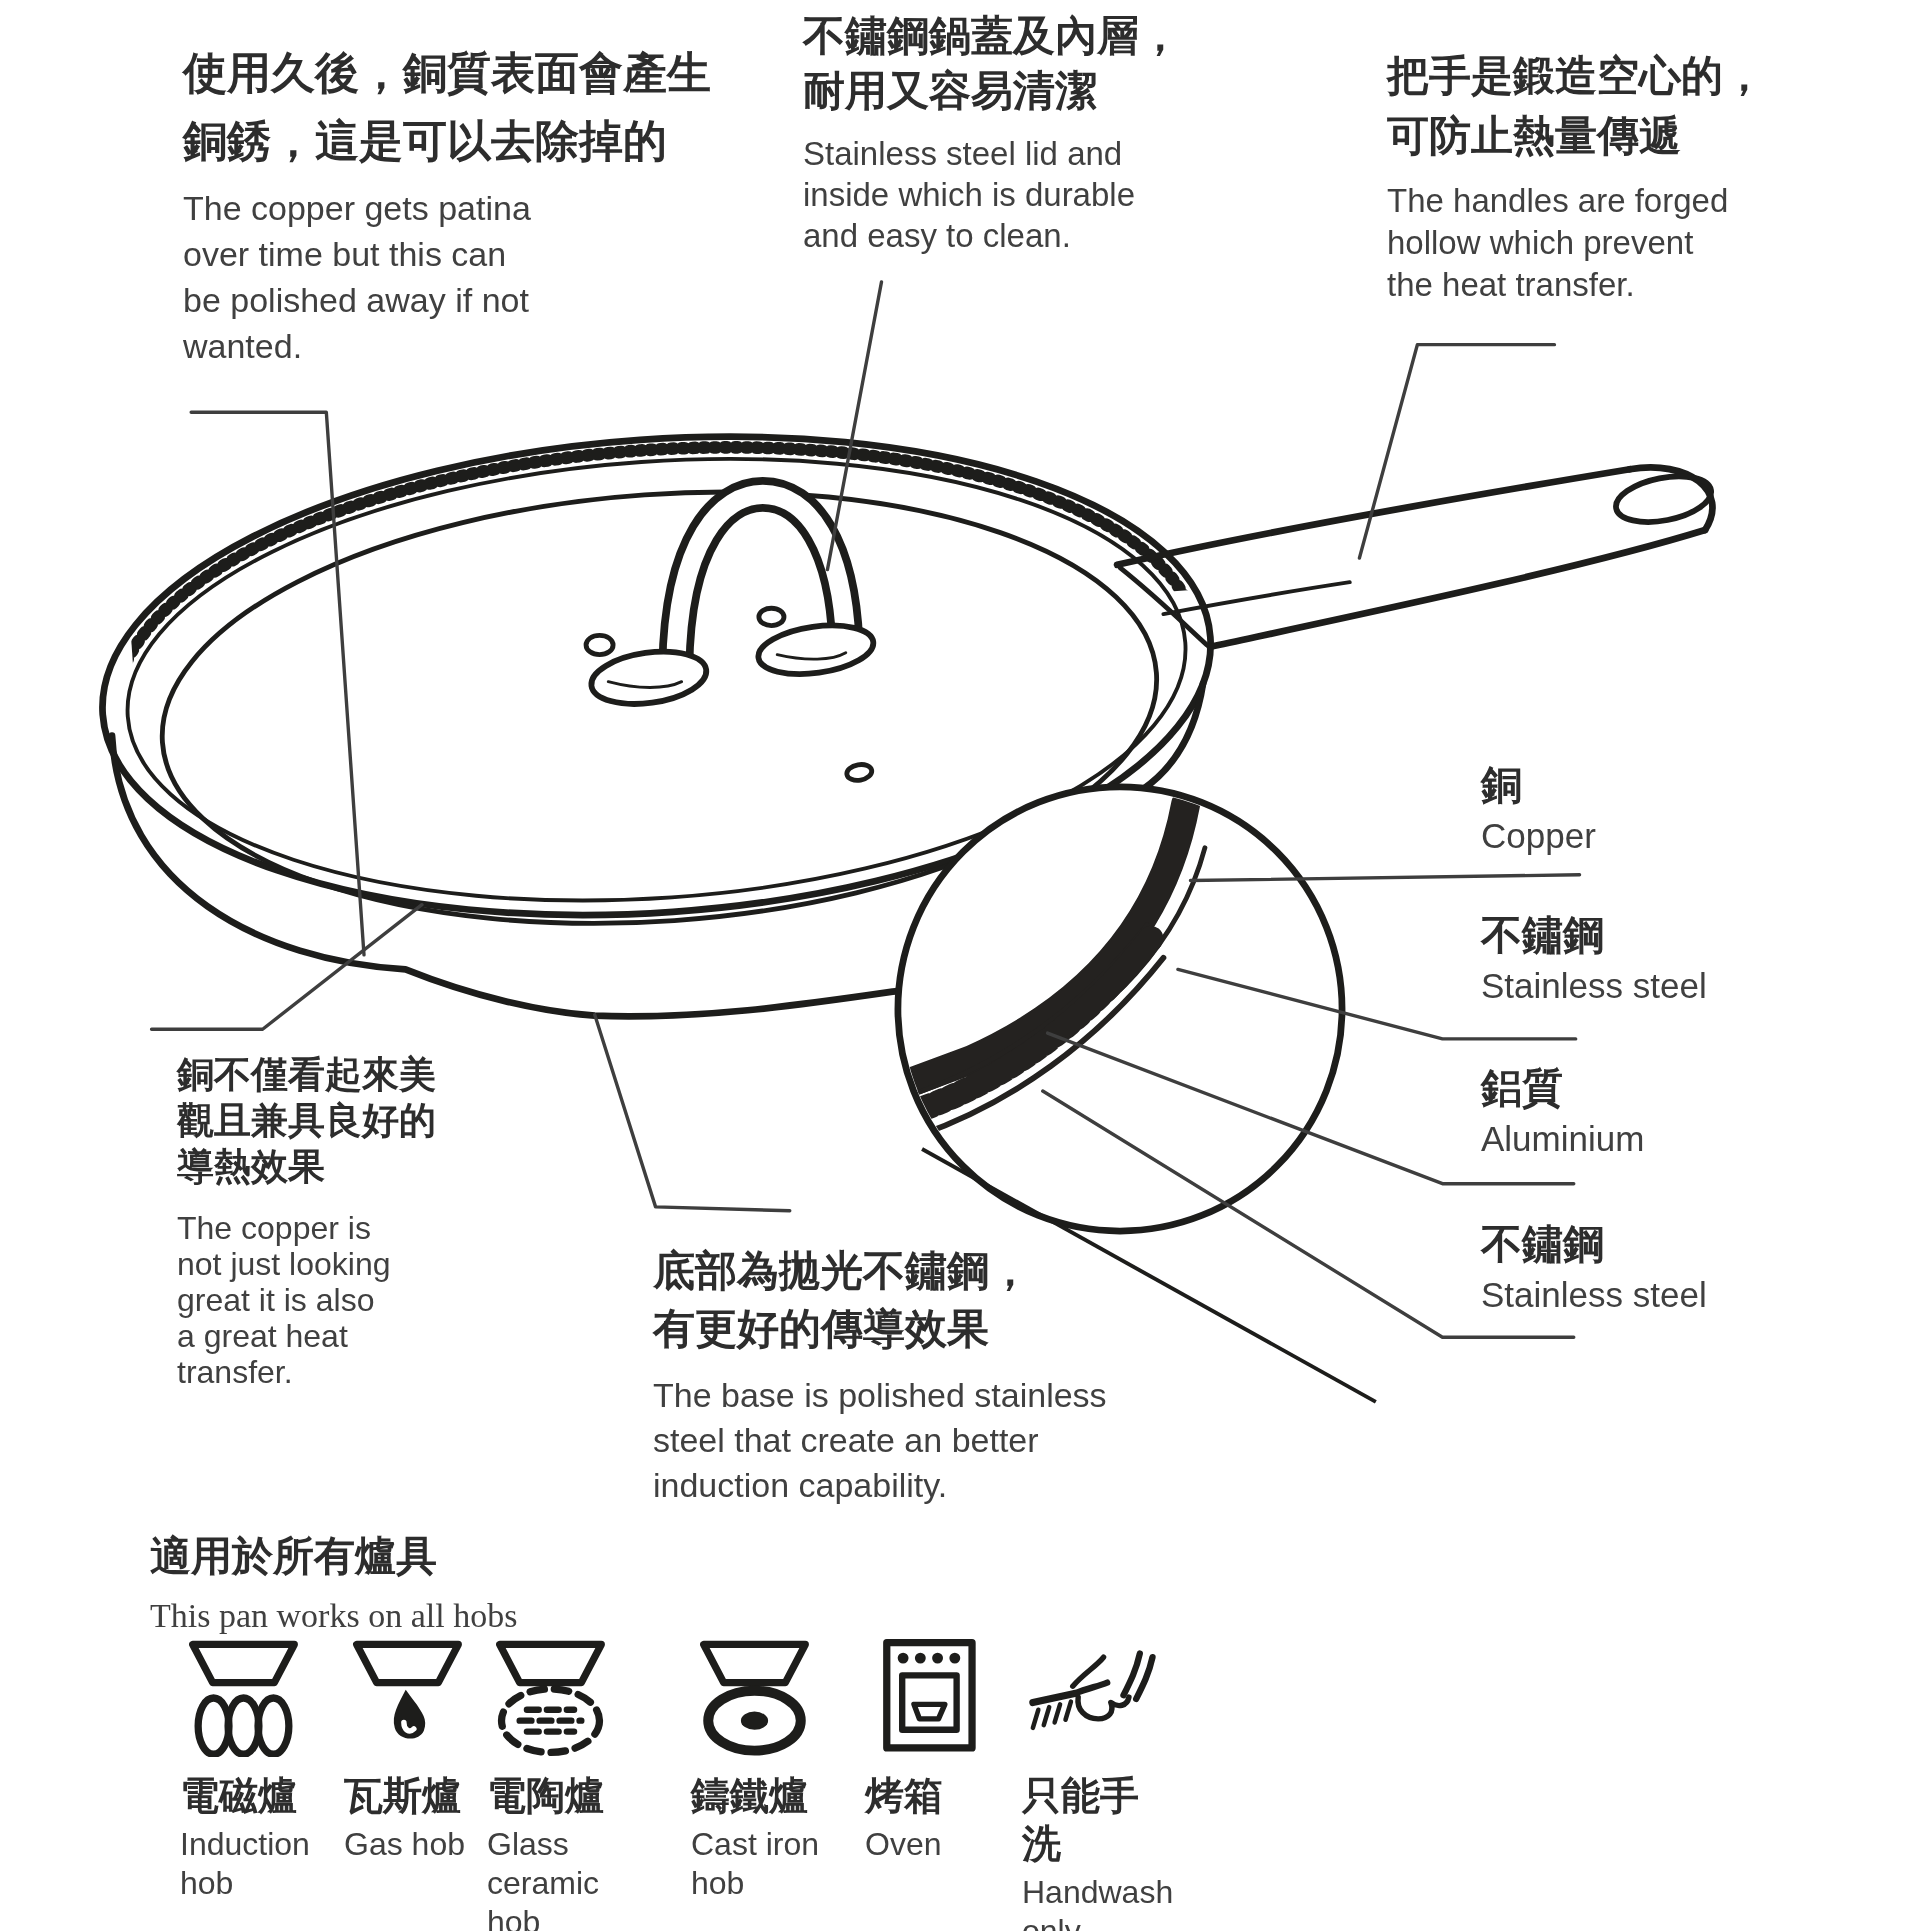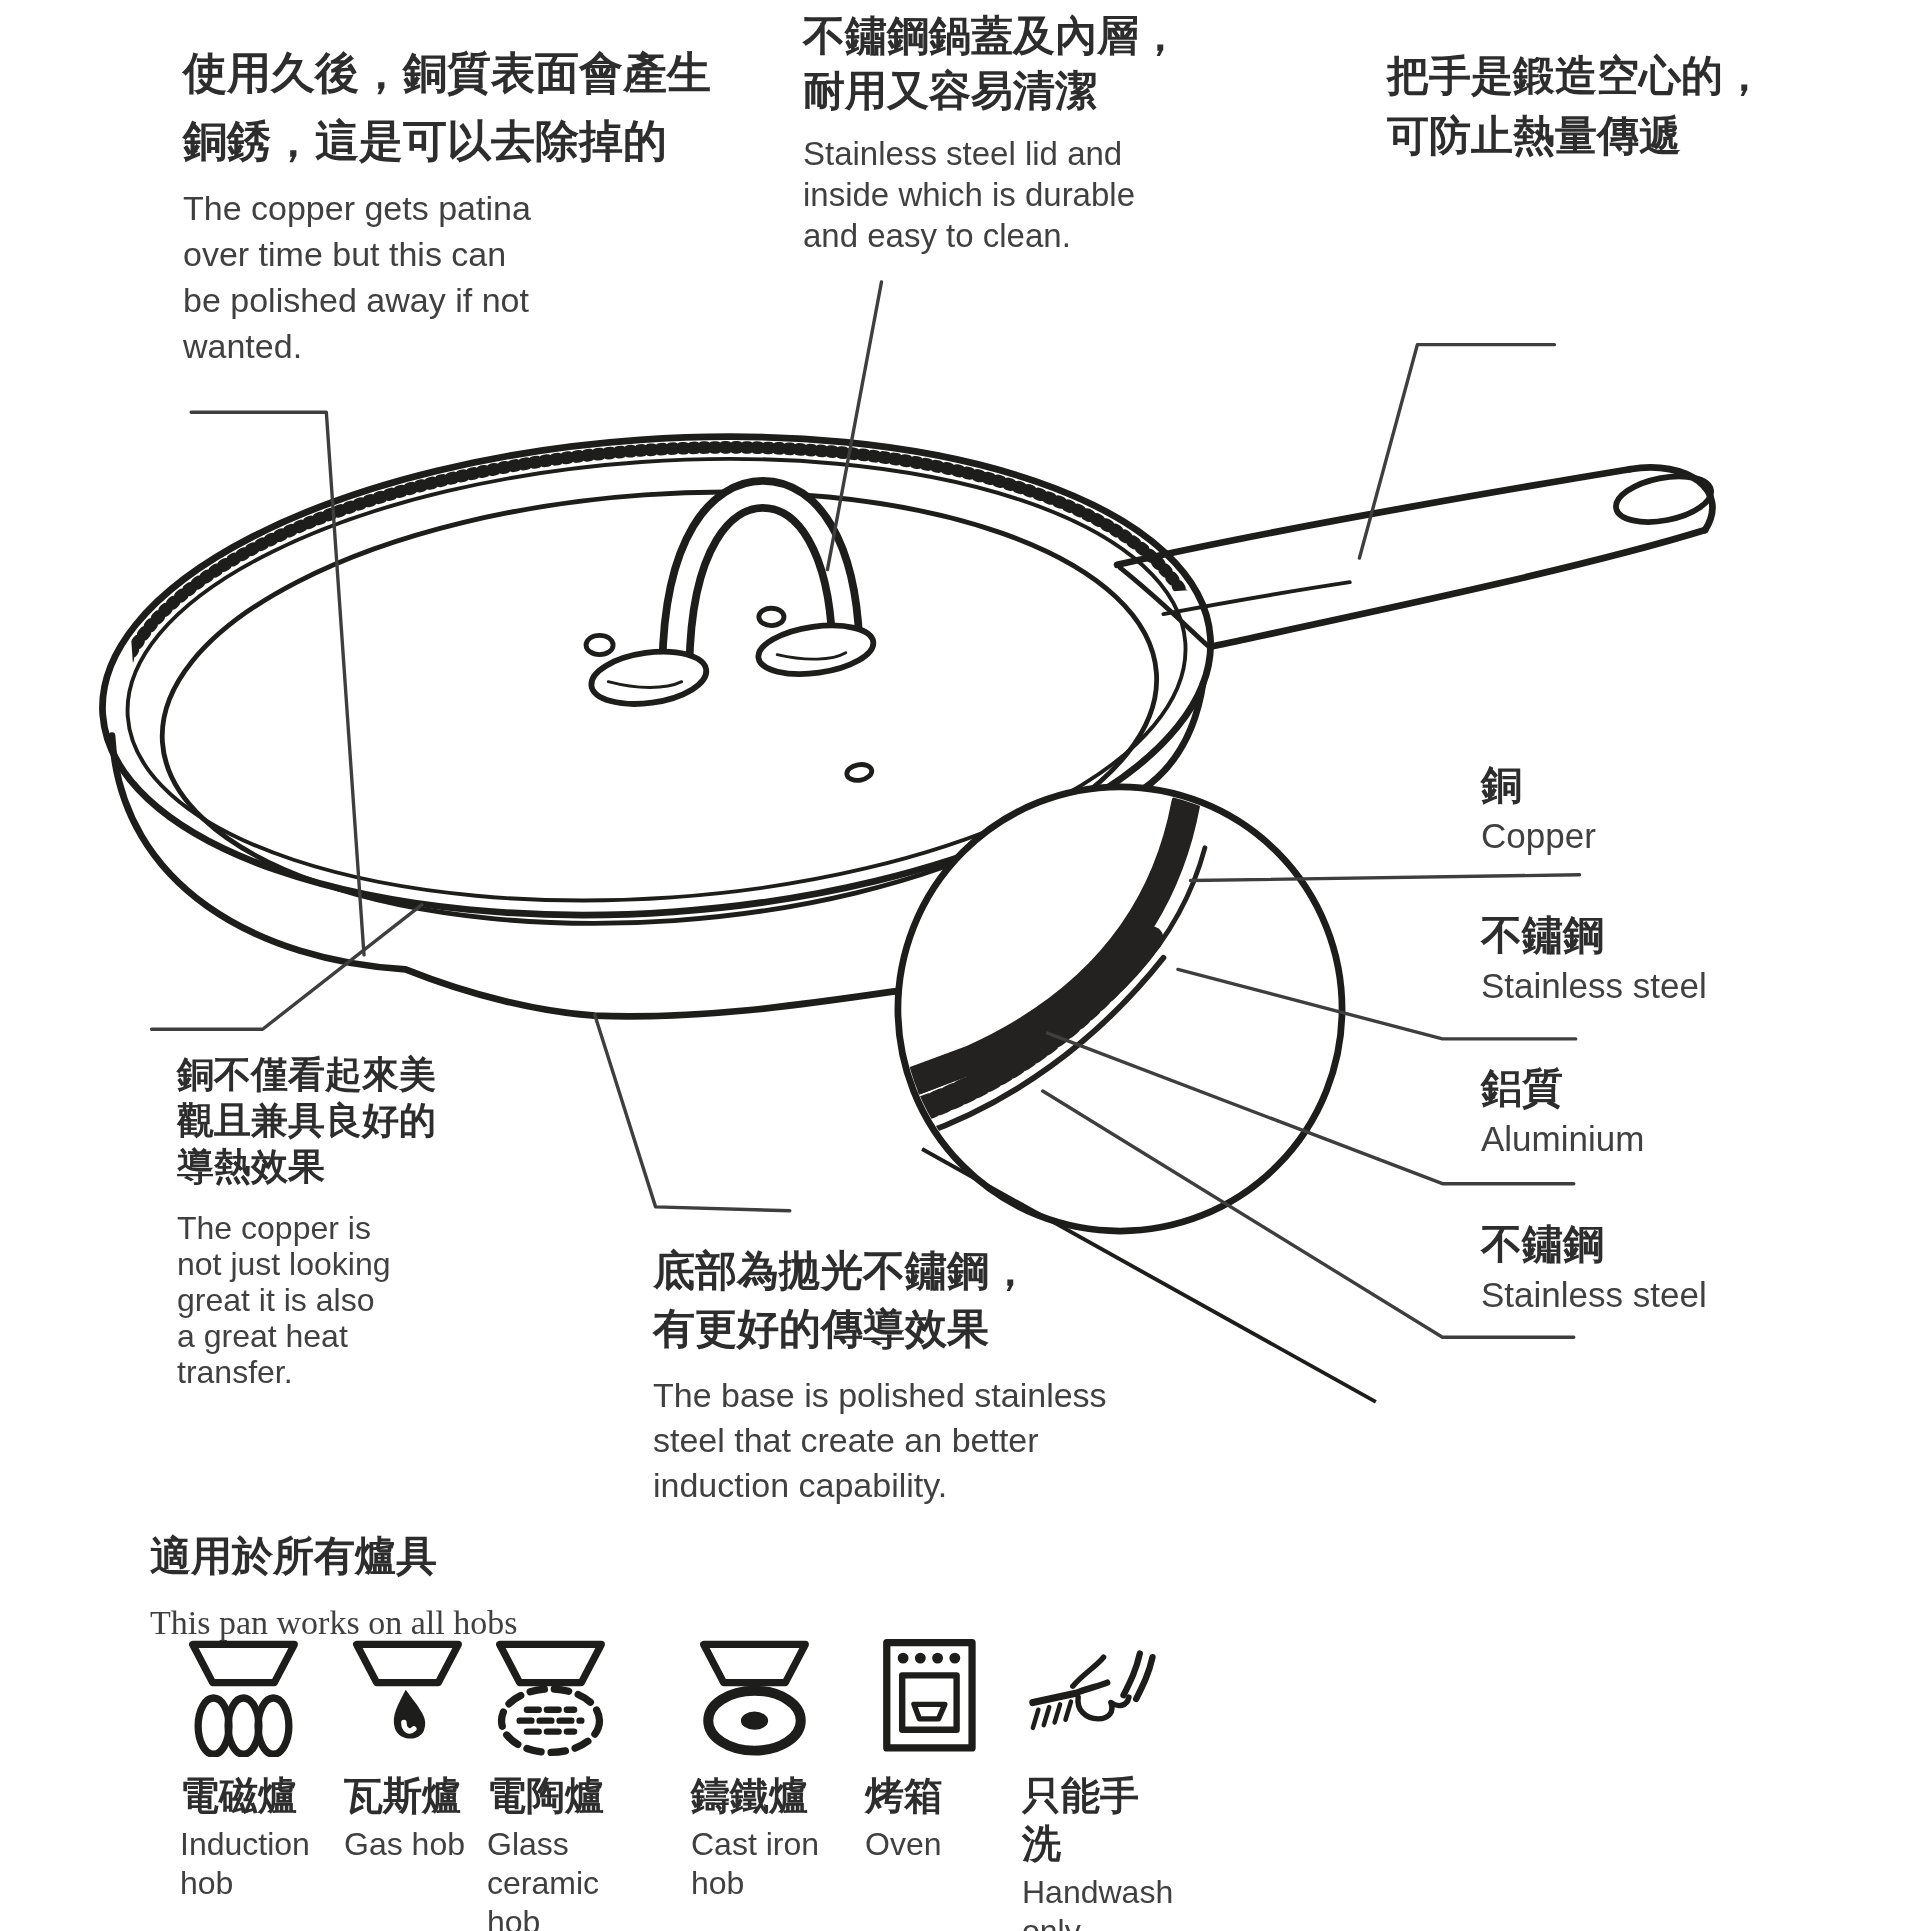--- a/index.html
+++ b/index.html
@@ -28,21 +28,21 @@
   #c-copper-body{left:177px;top:1052px;}
   #c-copper-body .zh{font-size:37px;line-height:46px;}
   #c-copper-body .en{margin-top:20px;font-size:32px;line-height:36px;}
 
   #c-base{left:653px;top:1242px;}
   #c-base .zh{font-size:42px;line-height:58px;}
   #c-base .en{margin-top:15.4px;font-size:34px;line-height:45px;}
 
   #hobs-title{left:150px;top:1531px;font-family:Liberation Serif, serif;}
   #hobs-title .zh{font-size:41px;line-height:50px;}
-  #hobs-title .en{margin-top:21px;font-size:34px;line-height:42px;}
+  #hobs-title .en{margin-top:14px;font-size:34px;line-height:42px;}
 
   
   .layer-label{position:absolute;left:1481px;}
   .layer-label .zh{font-size:41px;line-height:48px;}
   .layer-label .en{font-size:35px;line-height:42px;margin-top:5.8px;}
   #layer-0{top:761px;}
   #layer-1{top:911px;}
   #layer-2{top:1064px;}
   #layer-3{top:1220px;}
 
@@ -145,20 +145,23 @@
   <div class="zh">不鏽鋼鍋蓋及內層，
 耐用又容易清潔</div>
   <div class="en">Stainless steel lid and
 inside which is durable
 and easy to clean.</div>
 </div>
 
 <div class="abs" id="c-handle">
   <div class="zh">把手是鍛造空心的，
 可防止熱量傳遞</div>
+  <div class="en">The handles are forged
+hollow which prevent
+the heat transfer.</div>
 </div>
 
 <div class="abs" id="c-copper-body">
   <div class="zh">銅不僅看起來美
 觀且兼具良好的
 導熱效果</div>
   <div class="en">The copper is
 not just looking
 great it is also
 a great heat

